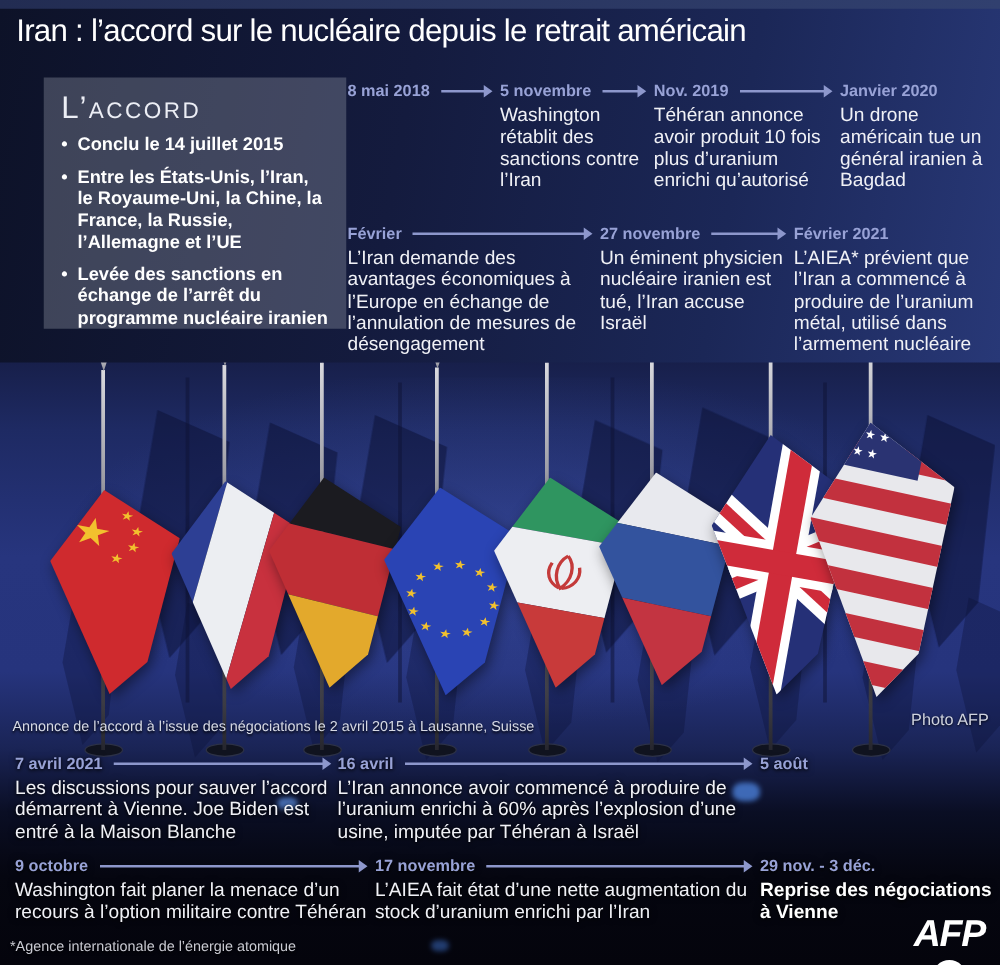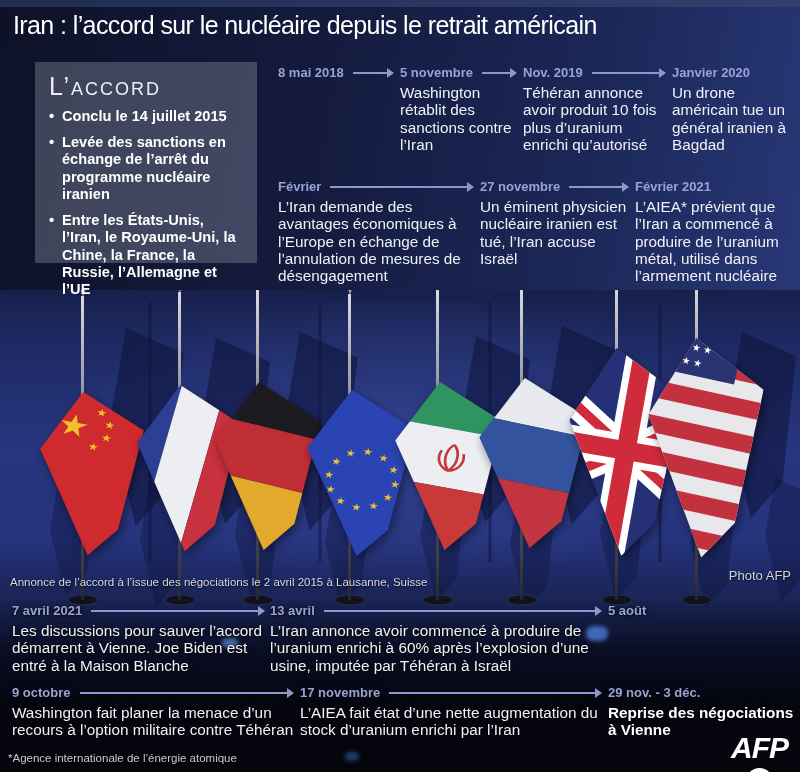--- a/index.html
+++ b/index.html
@@ -9,21 +9,21 @@
     background:linear-gradient(100deg,#0e1329 0%,#151c40 45%,#1d2a5e 78%,#2a3a7c 100%);
   }
   
   .top-section{position:absolute;left:0;top:0;width:800px;height:290px;
     background:linear-gradient(100deg,#0d1228 0%,#141b3e 40%,#1b2757 72%,#283877 100%);}
   .top-section::before{content:"";position:absolute;left:0;top:0;width:100%;height:7px;
     background:linear-gradient(90deg,#222c52,#31406f);}
   .page-title{position:absolute;left:13px;top:11px;width:780px;margin:0;
     color:#ffffff;font-size:25px;font-weight:400;letter-spacing:-0.6px;}
   
-  .accord-box{position:absolute;left:35px;top:62px;width:222px;height:201px;
+  .accord-box{position:absolute;left:35px;top:62px;width:242px;height:201px;
     background:rgba(142,146,164,0.38);padding:12px 14px;box-sizing:border-box;}
   .accord-title{margin:0 0 9px 0;color:#eceef5;font-size:25px;font-weight:400;
     font-variant:small-caps;letter-spacing:2px;line-height:1;}
   .bullet{position:relative;margin:0 0 9px 0;padding-left:13px;color:#ffffff;
     font-size:14.6px;font-weight:700;line-height:1.18;}
   .bullet::before{content:"•";position:absolute;left:0;top:0;}
   
   .event{position:absolute;}
   .event-head{display:flex;align-items:center;height:20px;}
   .date{color:#98a2d6;font-weight:700;font-size:13px;white-space:nowrap;line-height:1;}
@@ -282,22 +282,22 @@
     <div class="blob" style="left:586px;top:364px;width:22px;height:15px;background:#4a7fd8;opacity:.8;"></div>
     <div class="blob" style="left:345px;top:490px;width:14px;height:9px;background:#3a6ac0;opacity:.55;"></div>
   </div>
 
   <div class="top-section"></div>
   <h1 class="page-title">Iran : l’accord sur le nucléaire depuis le retrait américain</h1>
 
   <div class="accord-box">
     <h2 class="accord-title">L’accord</h2>
     <div class="bullet">Conclu le 14 juillet 2015</div>
+    <div class="bullet">Entre les États-Unis, l’Iran, le Royaume-Uni, la Chine, la France, la Russie, l’Allemagne et l’UE</div>
     <div class="bullet">Levée des sanctions en échange de l’arrêt du programme nucléaire iranien</div>
-    <div class="bullet">Entre les États-Unis, l’Iran, le Royaume-Uni, la Chine, la France, la Russie, l’Allemagne et l’UE</div>
   </div>
 
   <div class="event" style="left:278px;top:62px;width:119px;">
     <div class="event-head">
         <span class="date">8 mai 2018</span>
         <span class="arrow"></span>
       </div>
   </div>
   <div class="event" style="left:400px;top:62px;width:120px;">
     <div class="event-head">
@@ -343,21 +343,21 @@
 
   <div class="event on-photo" style="left:12px;top:600px;width:256px;">
     <div class="event-head">
         <span class="date">7 avril 2021</span>
         <span class="arrow"></span>
       </div>
     <p>Les discussions pour sauver l’accord démarrent à Vienne. Joe Biden est entré à la Maison Blanche</p>
   </div>
   <div class="event on-photo" style="left:270px;top:600px;width:335px;">
     <div class="event-head">
-        <span class="date">13 avril</span>
+        <span class="date">16 avril</span>
         <span class="arrow"></span>
       </div>
     <p>L’Iran annonce avoir commencé à produire de l’uranium enrichi à 60% après l’explosion d’une usine, imputée par Téhéran à Israël</p>
   </div>
   <div class="event on-photo" style="left:608px;top:600px;width:186px;">
     <div class="event-head">
         <span class="date">5 août</span>
       </div>
   </div>
 

